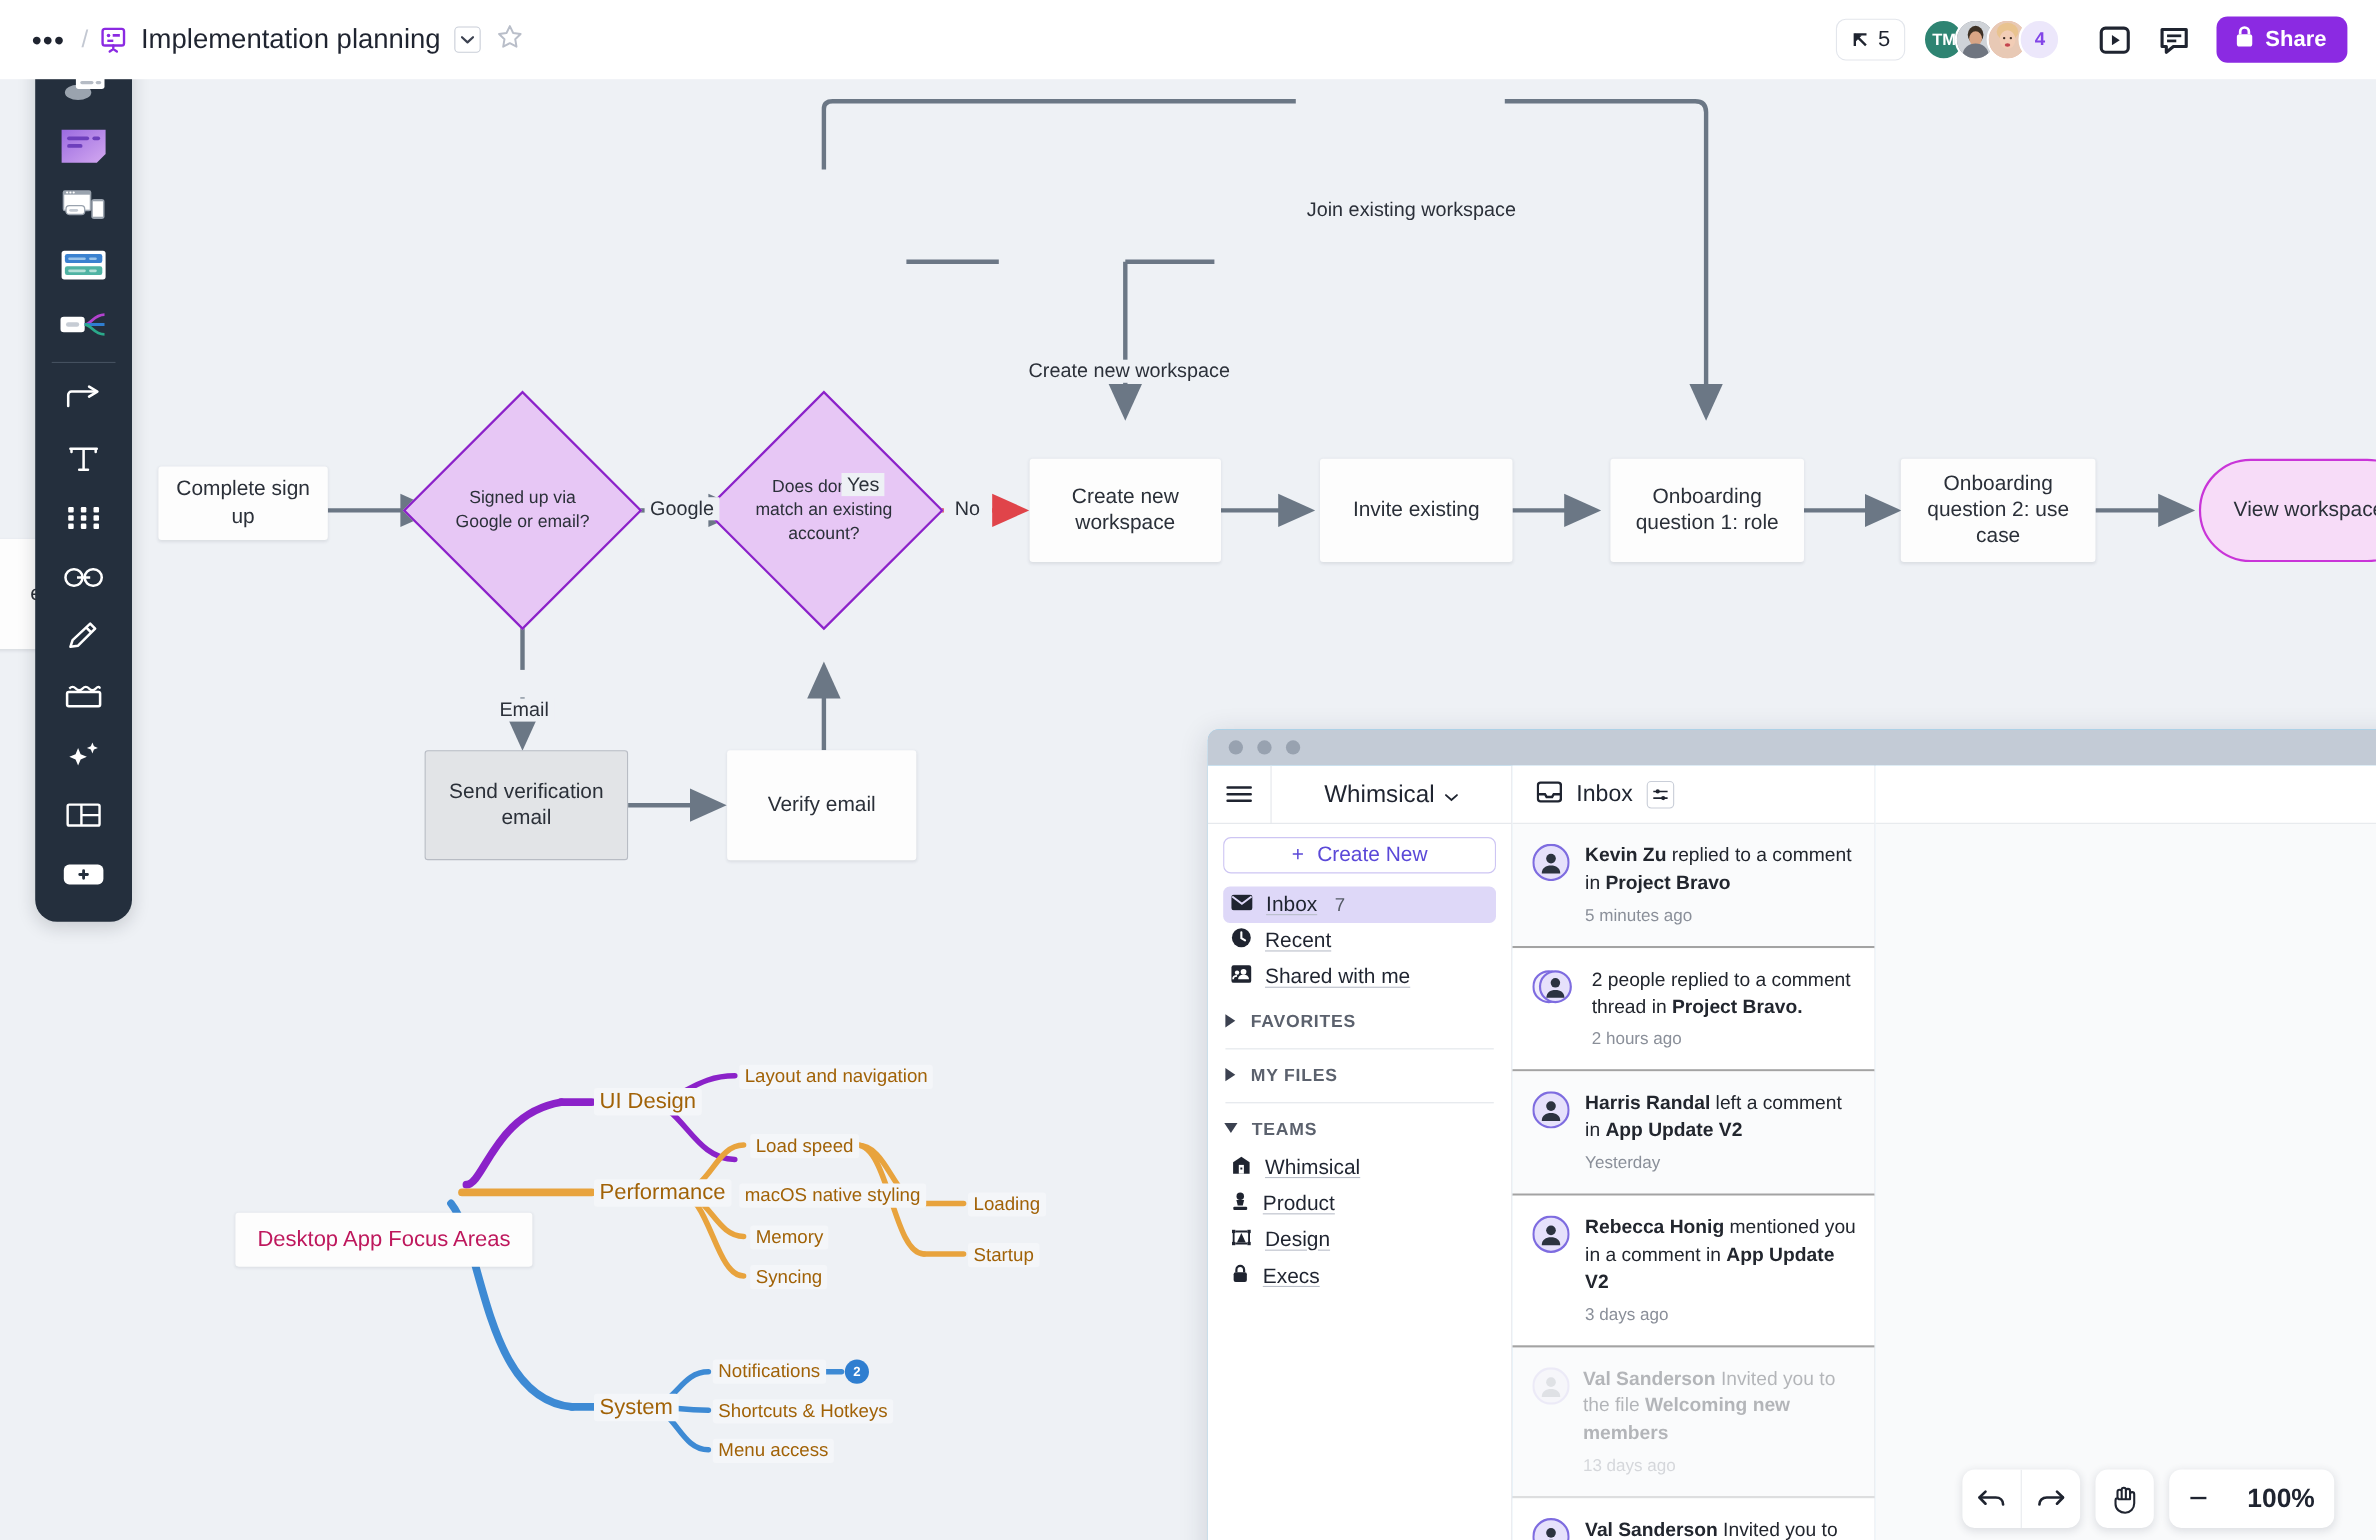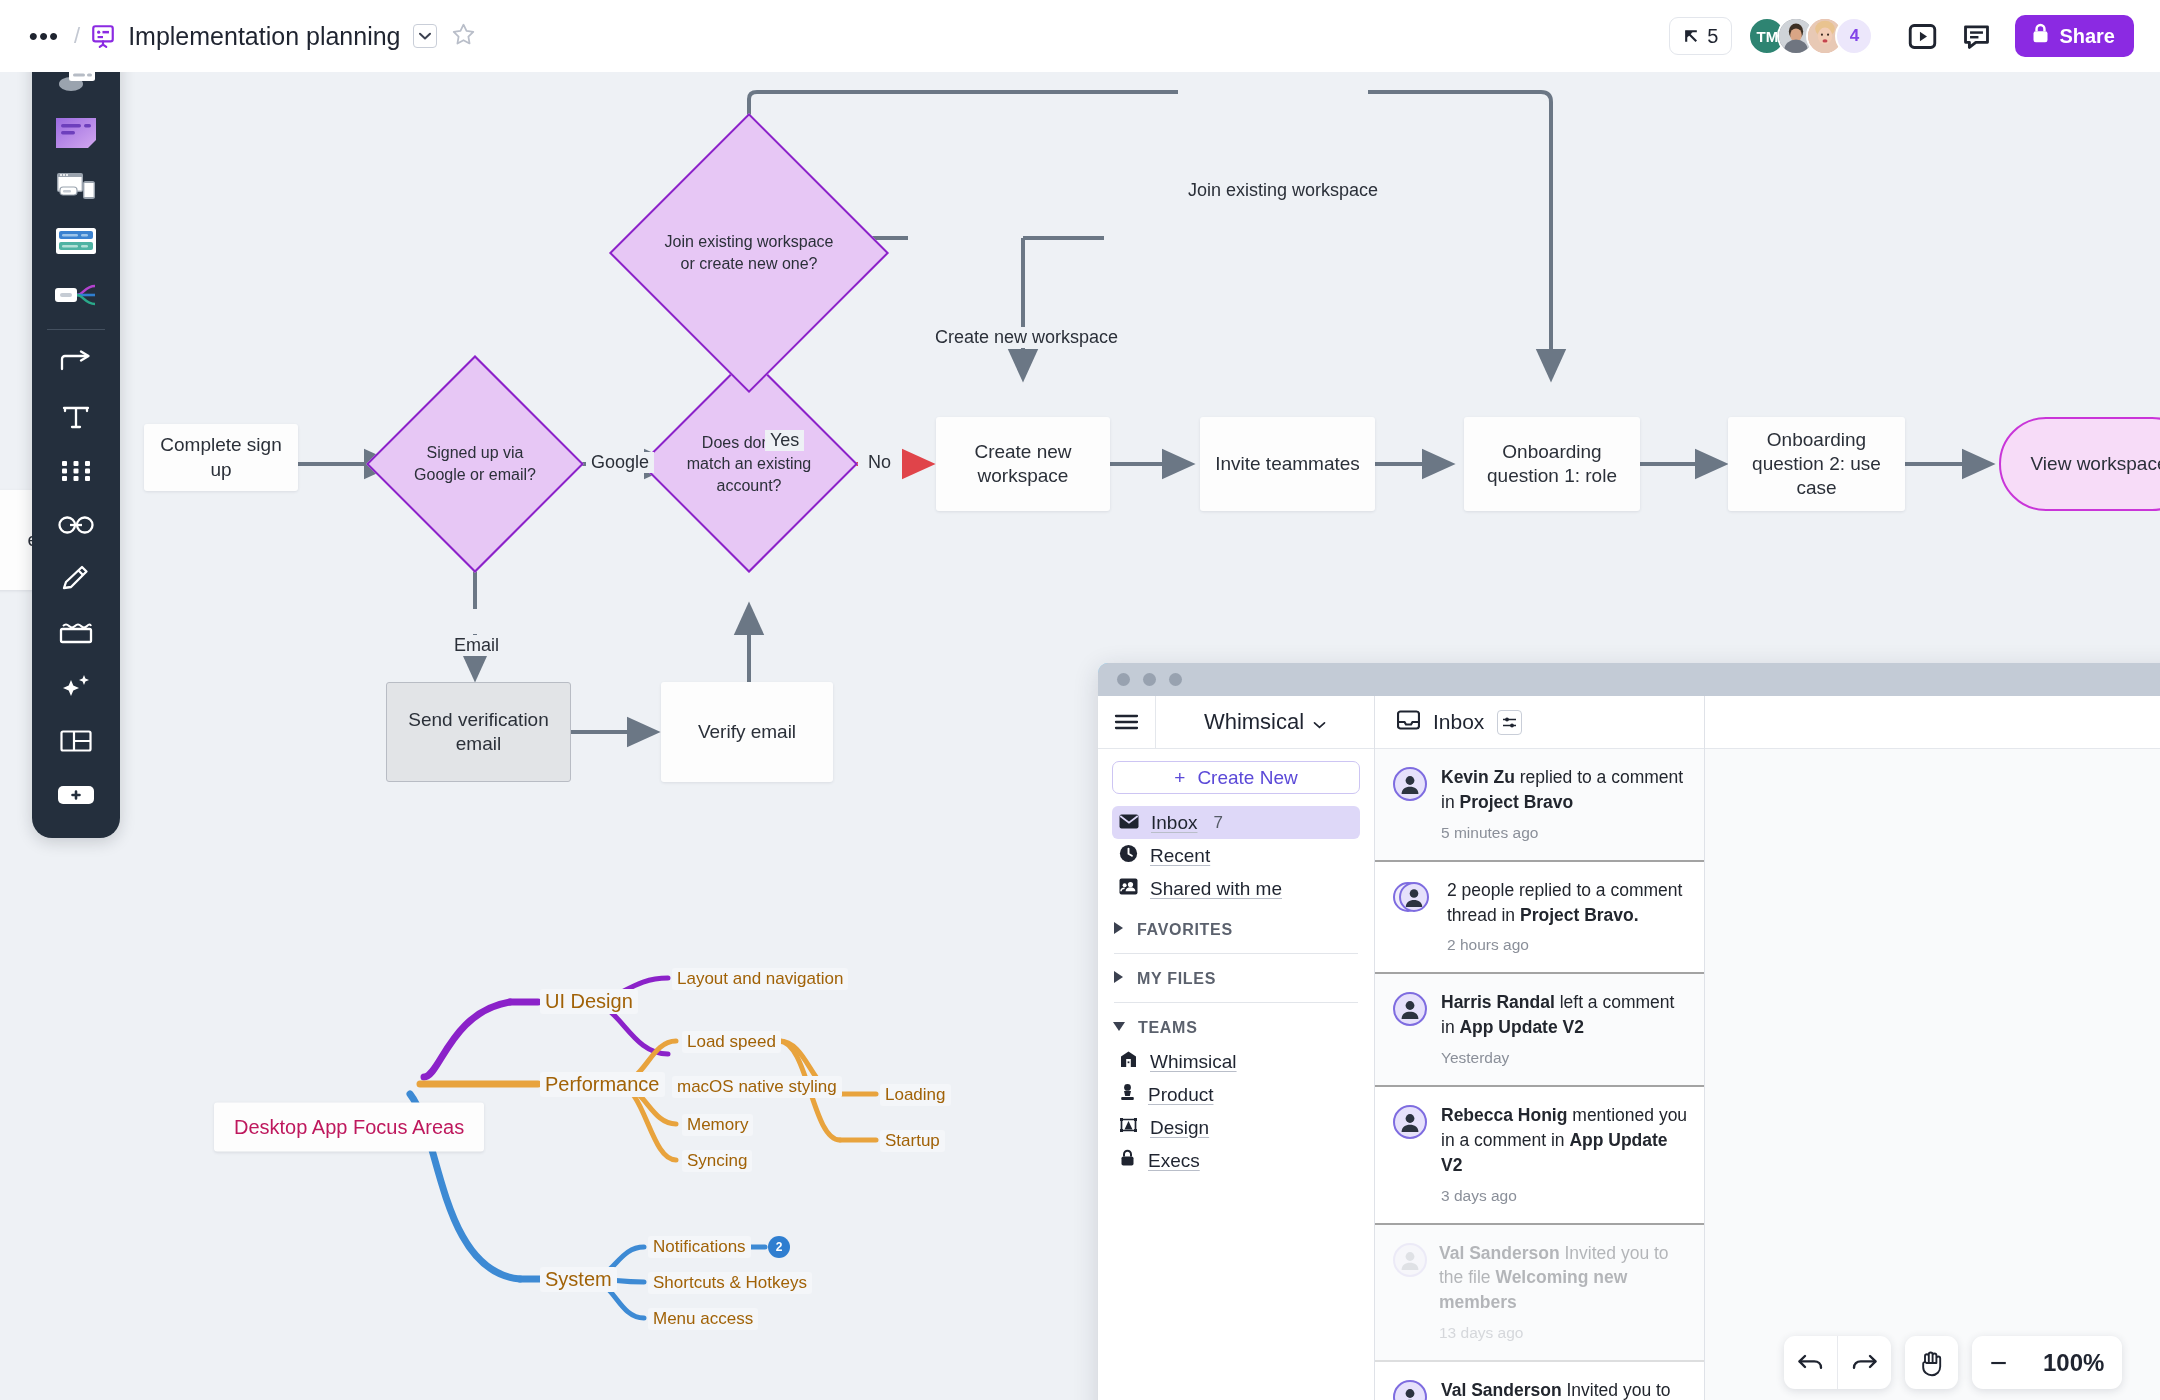--- a/index.html
+++ b/index.html
@@ -351,32 +351,28 @@
   <div class="diamond" style="left:398px;top:315px;width:154px;height:154px;">
     <div class="dshape"></div>
     <div class="dtext">Signed up via Google or email?</div>
   </div>
 
   <div class="diamond" style="left:672px;top:315px;width:154px;height:154px;">
     <div class="dshape"></div>
     <div class="dtext">Does domain match an existing account?</div>
   </div>
 
-  <div class="diamond" style="left:650px;top:82px;width:198px;height:198px;">
-    <div class="dshape"></div>
-    <div class="dtext">Join existing workspace or create new one?</div>
-  </div>
 
   <div class="node grey" style="left:386px;top:610px;width:185px;height:100px;">Send verification email</div>
 
   <div class="node" style="left:661px;top:610px;width:172px;height:100px;">Verify email</div>
 
   <div class="node" style="left:936px;top:345px;width:174px;height:94px;">Create new workspace</div>
 
-  <div class="node" style="left:1200px;top:345px;width:175px;height:94px;">Invite teammates</div>
+  <div class="node" style="left:1200px;top:345px;width:175px;height:94px;">Invite existing</div>
 
   <div class="node" style="left:1464px;top:345px;width:176px;height:94px;">Onboarding question 1: role</div>
 
   <div class="node" style="left:1728px;top:345px;width:177px;height:94px;">Onboarding question 2: use case</div>
 
   <div class="node pillpink" style="left:1999px;top:345px;width:200px;height:94px;">View workspace</div>
 
   <div class="edge-label" style="left:586px;top:380px;">Google</div>
   <div class="edge-label" style="left:449px;top:563px;">Email</div>
   <div class="edge-label" style="left:863px;top:380px;">No</div>

